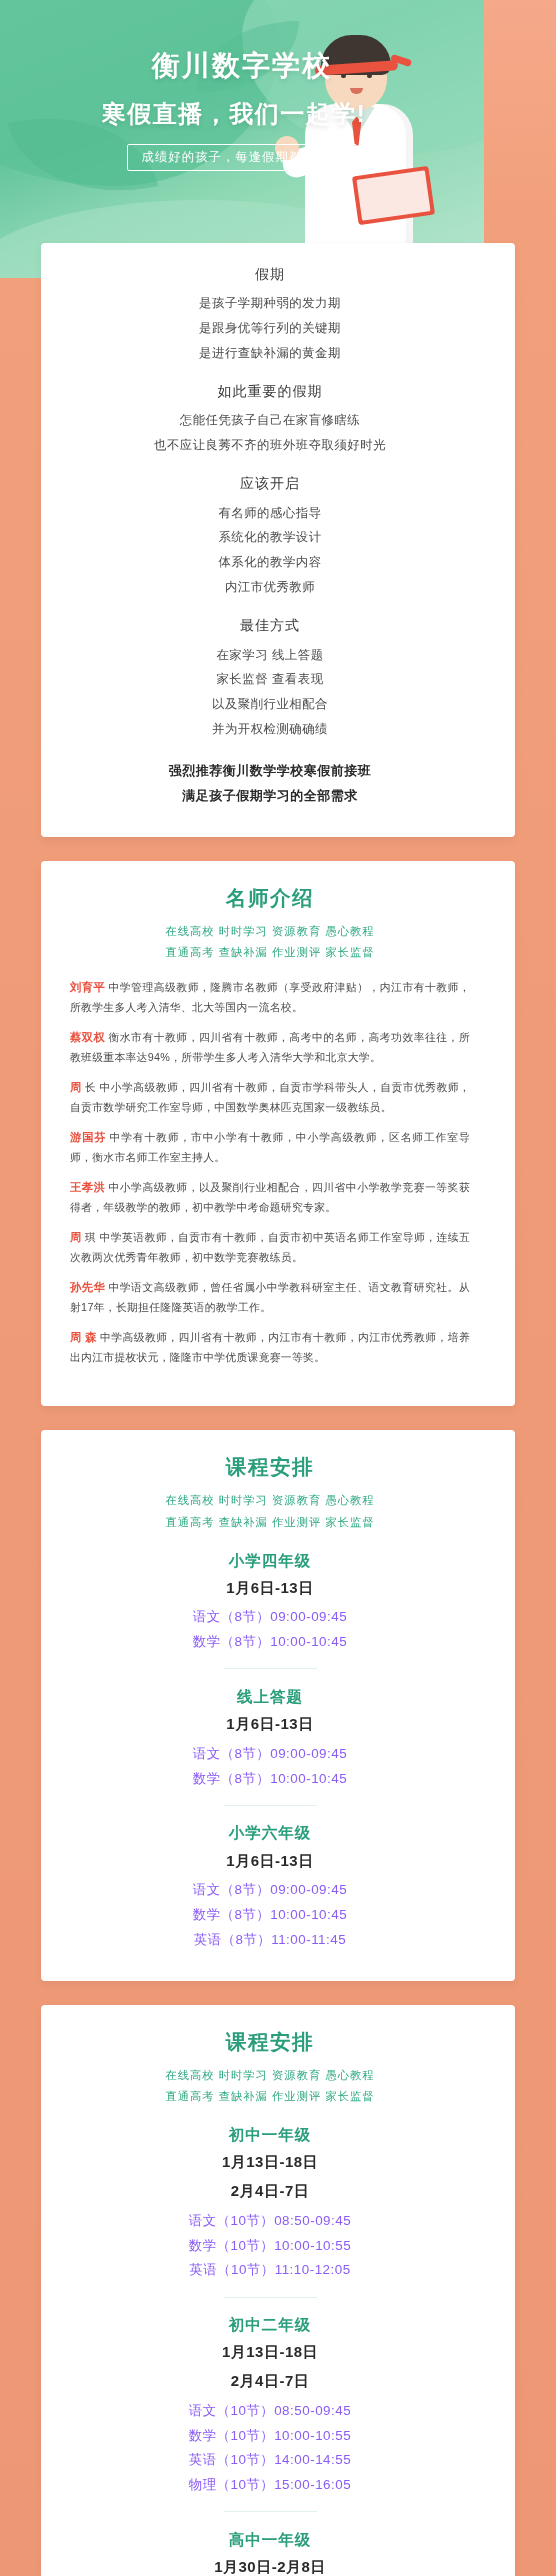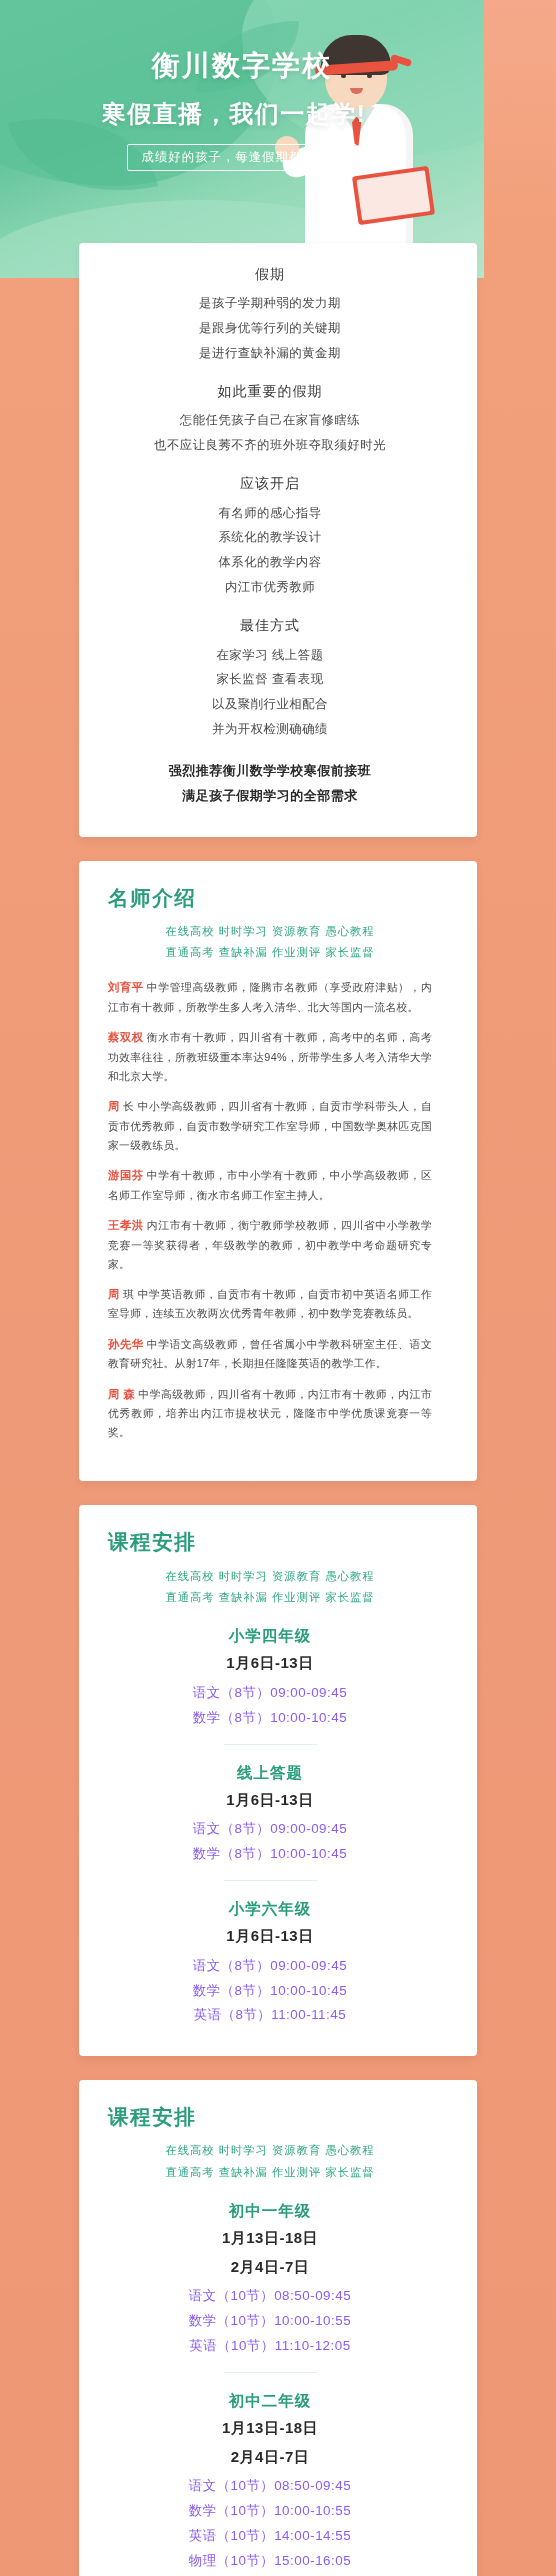--- a/index.html
+++ b/index.html
@@ -103,31 +103,31 @@
     background: #ffffff; border-radius: 13.4px; transform: rotate(-18deg); }
   .t-hand { position: absolute; left: -3.1px; top: 120px; width: 24px; height: 24px;
     background: #f7d9bf; border-radius: 50%; }
   .t-book { position: absolute; left: 77px; top: 155px; width: 77px; height: 49px;
     background: #e8523f; border-radius: 3.1px; transform: rotate(-8deg); }
   .t-book:before { content:""; position:absolute; left: 4.1px; top: 4.1px; right: 4.1px; bottom: 4.1px;
     background: #fbe8e3; border-radius: 1.5px; }
 
   
   .card {
-    width: 398px;
+    width: 474px;
     margin: 0 auto 24px auto;
     background: #ffffff;
     border-radius: 4px;
     padding: 23px 45px 28px 29px;
     box-shadow: 0 3.1px 9.3px rgba(0,0,0,.06);
   }
   .card.first { margin-top: -35px; position: relative; z-index: 5; }
 
   .sec-title {
-    text-align: left;
+    text-align: center;
     font-size: 20.6px;
     font-weight: bold;
     color: #2a9e7c;
     letter-spacing: 1.5px;
     margin-bottom: 9.3px;
   }
   .tagline {
     text-align: center;
     color: #2fa884;
     font-size: 11.3px;
@@ -265,21 +265,21 @@
     <div class="sec-title">名师介绍</div>
     <div class="tagline">
       <div>在线高校  时时学习  资源教育  愚心教程</div>
       <div>直通高考  查缺补漏  作业测评  家长监督</div>
     </div>
 
     <div class="t-row"><span class="nm">刘育平</span><span>中学管理高级教师，隆腾市名教师（享受政府津贴），内江市有十教师，所教学生多人考入清华、北大等国内一流名校。</span></div>
     <div class="t-row"><span class="nm">蔡双权</span><span>衡水市有十教师，四川省有十教师，高考中的名师，高考功效率往往，所教班级重本率达94%，所带学生多人考入清华大学和北京大学。</span></div>
     <div class="t-row"><span class="nm">周</span><span>长 中小学高级教师，四川省有十教师，自贡市学科带头人，自贡市优秀教师，自贡市数学研究工作室导师，中国数学奥林匹克国家一级教练员。</span></div>
     <div class="t-row"><span class="nm">游国芬</span><span>中学有十教师，市中小学有十教师，中小学高级教师，区名师工作室导师，衡水市名师工作室主持人。</span></div>
-    <div class="t-row"><span class="nm">王孝洪</span><span>内江市有十教师，衡宁教师学校教师，四川省中小学教学竞赛一等奖获得者，年级教学的教师，初中教学中考命题研究专家。</span></div>
+    <div class="t-row"><span class="nm">王孝洪</span><span>中小学高级教师，以及聚削行业相配合，四川省中小学教学竞赛一等奖获得者，年级教学的教师，初中教学中考命题研究专家。</span></div>
     <div class="t-row"><span class="nm">周</span><span>琪 中学英语教师，自贡市有十教师，自贡市初中英语名师工作室导师，连续五次教两次优秀青年教师，初中数学竞赛教练员。</span></div>
     <div class="t-row"><span class="nm">孙先华</span><span>中学语文高级教师，曾任省属小中学教科研室主任、语文教育研究社。从射17年，长期担任隆隆英语的教学工作。</span></div>
     <div class="t-row"><span class="nm">周 森</span><span>中学高级教师，四川省有十教师，内江市有十教师，内江市优秀教师，培养出内江市提枚状元，隆隆市中学优质课竟赛一等奖。</span></div>
   </div>
 
   <div class="card">
     <div class="sec-title">课程安排</div>
     <div class="tagline">
       <div>在线高校  时时学习  资源教育  愚心教程</div>
       <div>直通高考  查缺补漏  作业测评  家长监督</div>

